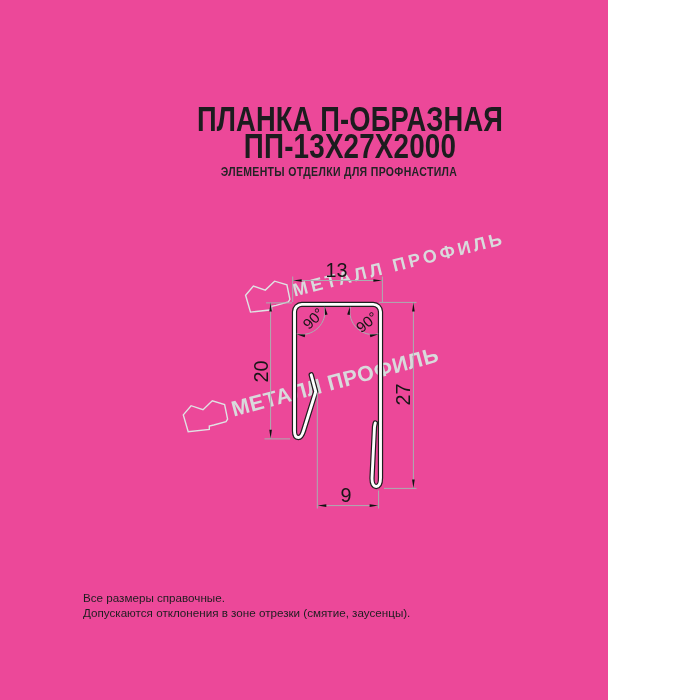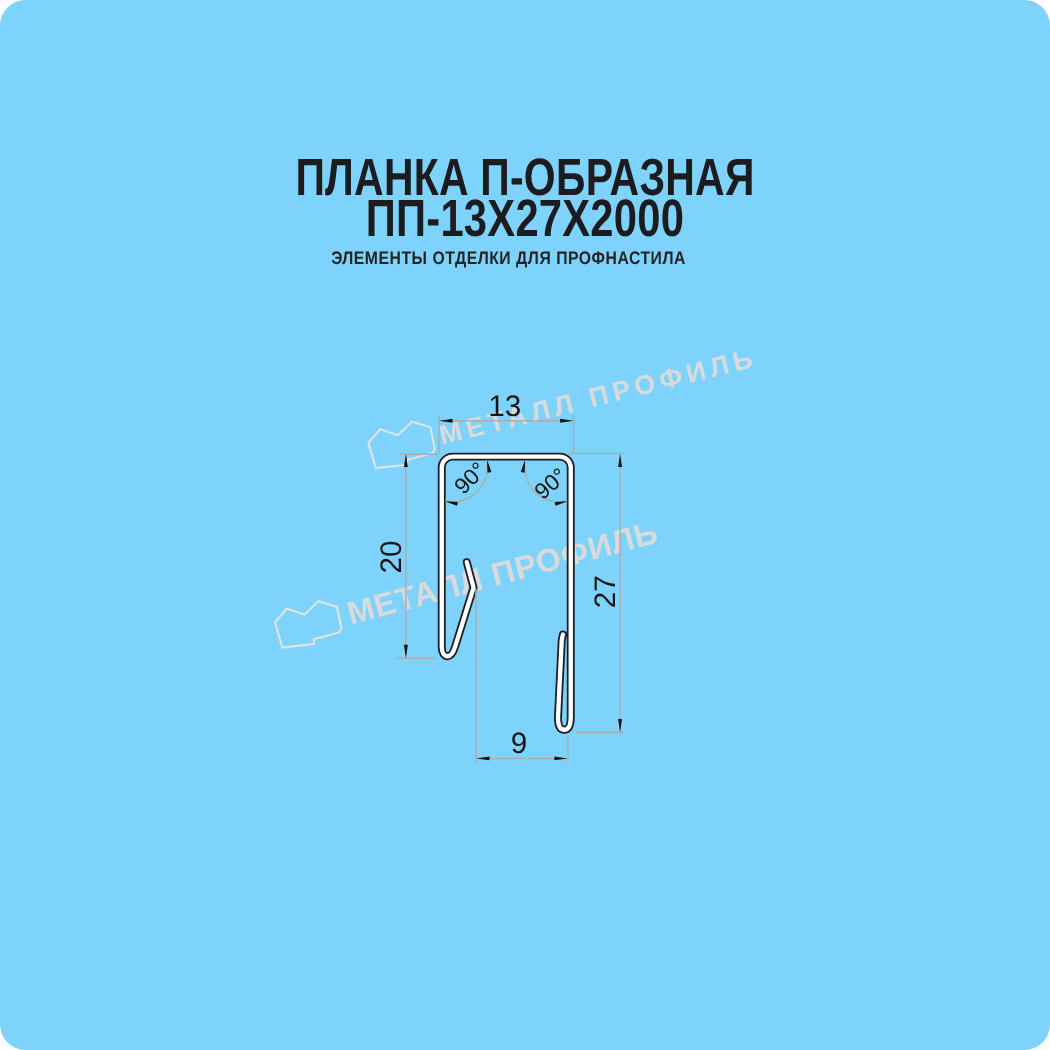--- a/index.html
+++ b/index.html
@@ -1,17 +1,17 @@
 <!DOCTYPE html>
 <html><head>
 <meta charset="utf-8">
 <style>
   html,body{margin:0;padding:0;background:#ffffff;}
-  #page{position:relative;width:700px;height:700px;background:#7dd3fc;overflow:hidden;will-change:transform;
-        font-family:"Liberation Sans", sans-serif;border-radius:17px;}
+  #page{position:relative;width:608px;height:700px;background:#ec4899;overflow:hidden;will-change:transform;
+        font-family:"Liberation Sans", sans-serif;}
   .title{position:absolute;left:0;width:700px;text-align:center;color:#1c1c1e;
          font-weight:bold;font-size:35px;line-height:27px;letter-spacing:0.2px;}
   .sub{position:absolute;left:0;width:678px;text-align:center;color:#232325;
        font-weight:bold;font-size:12.1px;letter-spacing:0.4px;transform:scaleX(0.868);}
   .notes{position:absolute;left:83px;top:589.5px;color:#1d1d1f;font-size:11.65px;line-height:15.6px;}
   svg text{font-family:"Liberation Sans", sans-serif;}
 </style>
 </head>
 <body>
 <div id="page">
@@ -121,13 +121,14 @@
       <path d="M350.3 306.9 A23 23 0 0 0 378.2 333.9" fill="none" stroke="#aaaeb1" stroke-width="1"></path>
 
       <path d="M350.0 306.4 L347.2 314.6 L349.8 315.1 Z" fill="#111"></path>
 
       <path d="M378.5 334.2 L369.8 334.6 L370.35 337.2 Z" fill="#111"></path>
 
       <text x="0" y="0" font-size="15" fill="#161616" text-anchor="middle" transform="translate(370.3,326.3) rotate(-40)">90°</text>
     </g>
   </svg>
 
+  <div class="notes">Все размеры справочные.<br>Допускаются отклонения в зоне отрезки (смятие, заусенцы).</div>
 </div>
 
 </body></html>

